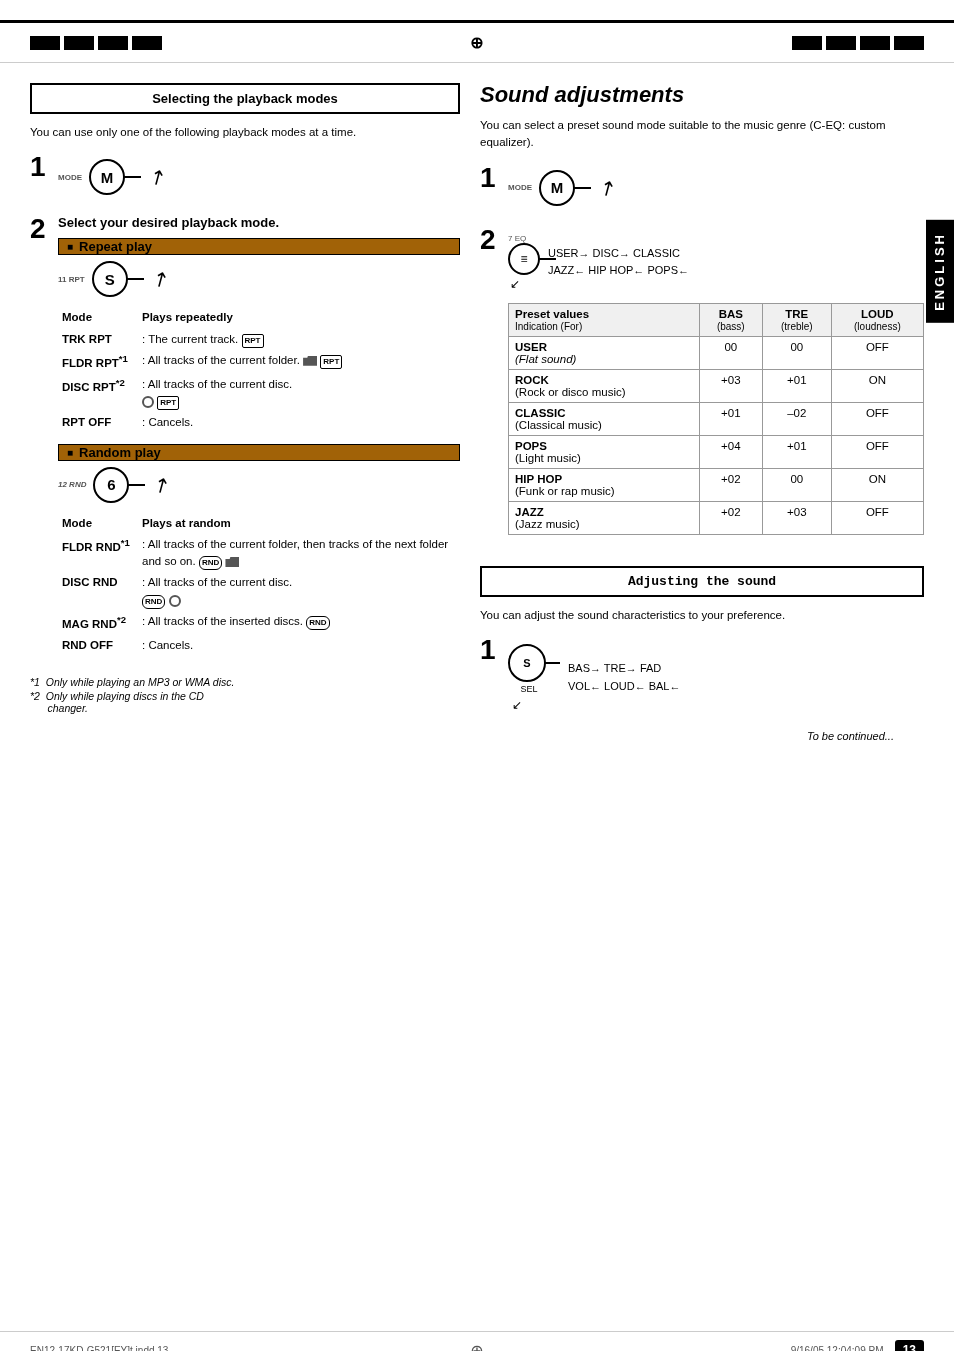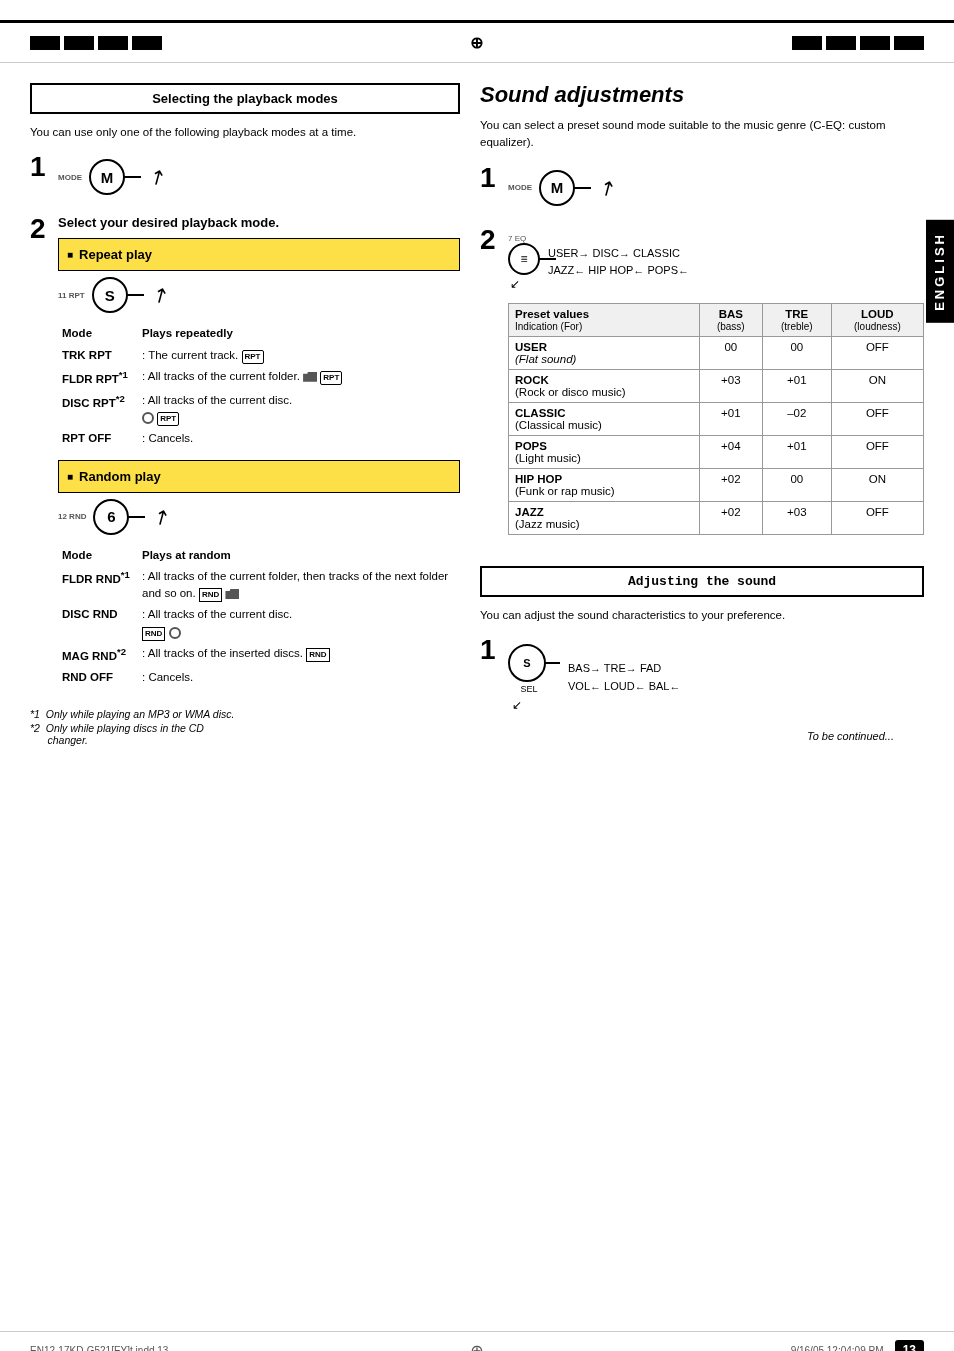--- a/index.html
+++ b/index.html
@@ -132,22 +132,22 @@
     }
 
     
     .sub-section-header {
       display: flex;
       align-items: center;
       font-weight: bold;
       font-size: 13px;
       margin: 8px 0 6px 0;
       border: 1px solid #000;
-      padding: 8px 8px;
-      background: #fde047;
+      padding: 0 8px;
+      background: #a16207;
     }
     .sub-section-header::before {
       content: '■';
       margin-right: 6px;
       font-size: 10px;
     }
 
     
     .mode-table {
       width: 100%;
@@ -193,21 +193,21 @@
       border: 2px solid #555;
       border-radius: 50%;
       vertical-align: middle;
     }
     .icon-rnd {
       display: inline-block;
       border: 1px solid #000;
       font-size: 8px;
       padding: 0 2px;
       font-weight: bold;
-      border-radius: 0;
+      border-radius: 6px;
     }
 
     
     .footnotes {
       font-size: 10.5px;
       margin-top: 8px;
       font-style: italic;
     }
     .footnotes p {
       margin-bottom: 2px;
@@ -470,21 +470,21 @@
               <td class="col-desc">: Cancels.</td>
             </tr>
           </tbody>
             </table>
 
           <div class="sub-section-header">
             <span>Random play</span>
           </div>
 
           <div class="illus-container">
-            <div style="font-size:8px;color:#555;font-weight:bold;margin-right:3px;">12 RND</div>
+            <div style="font-size:8px;color:#555;font-weight:bold;margin-right:3px;font-style:italic;">12 RND</div>
             <div class="btn-circle">
               <span style="font-size:15px;font-weight:bold;">6</span>
             </div>
             <div style="margin-left:20px;font-size:20px;transform:rotate(-30deg);display:inline-block;">↗</div>
           </div>
 
           <table class="mode-table">
             <tbody>
                 <tr>
               <td class="col-mode" style="font-weight:bold;">Mode</td>

